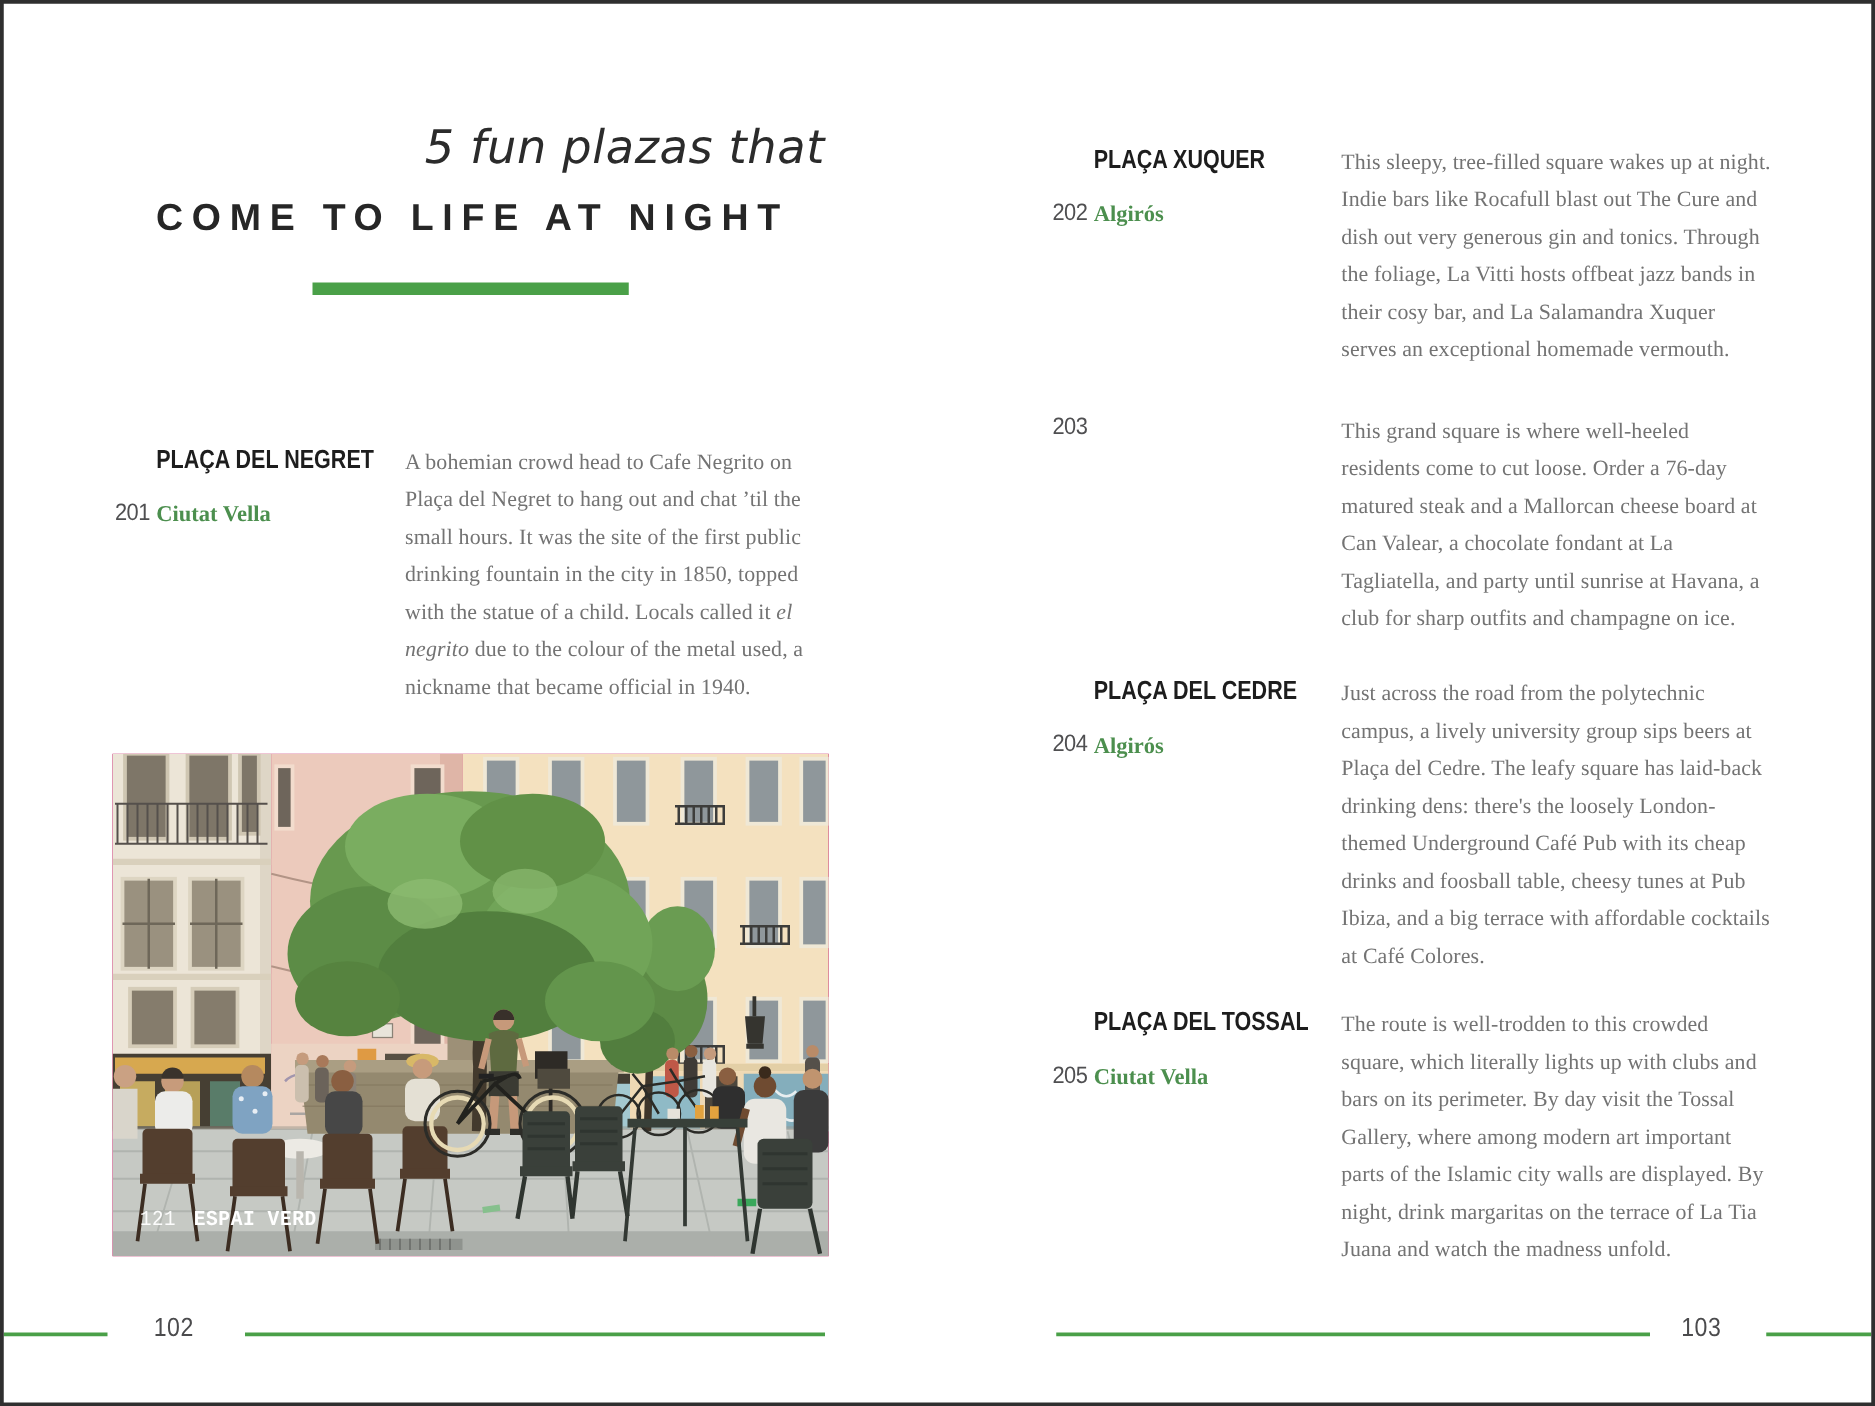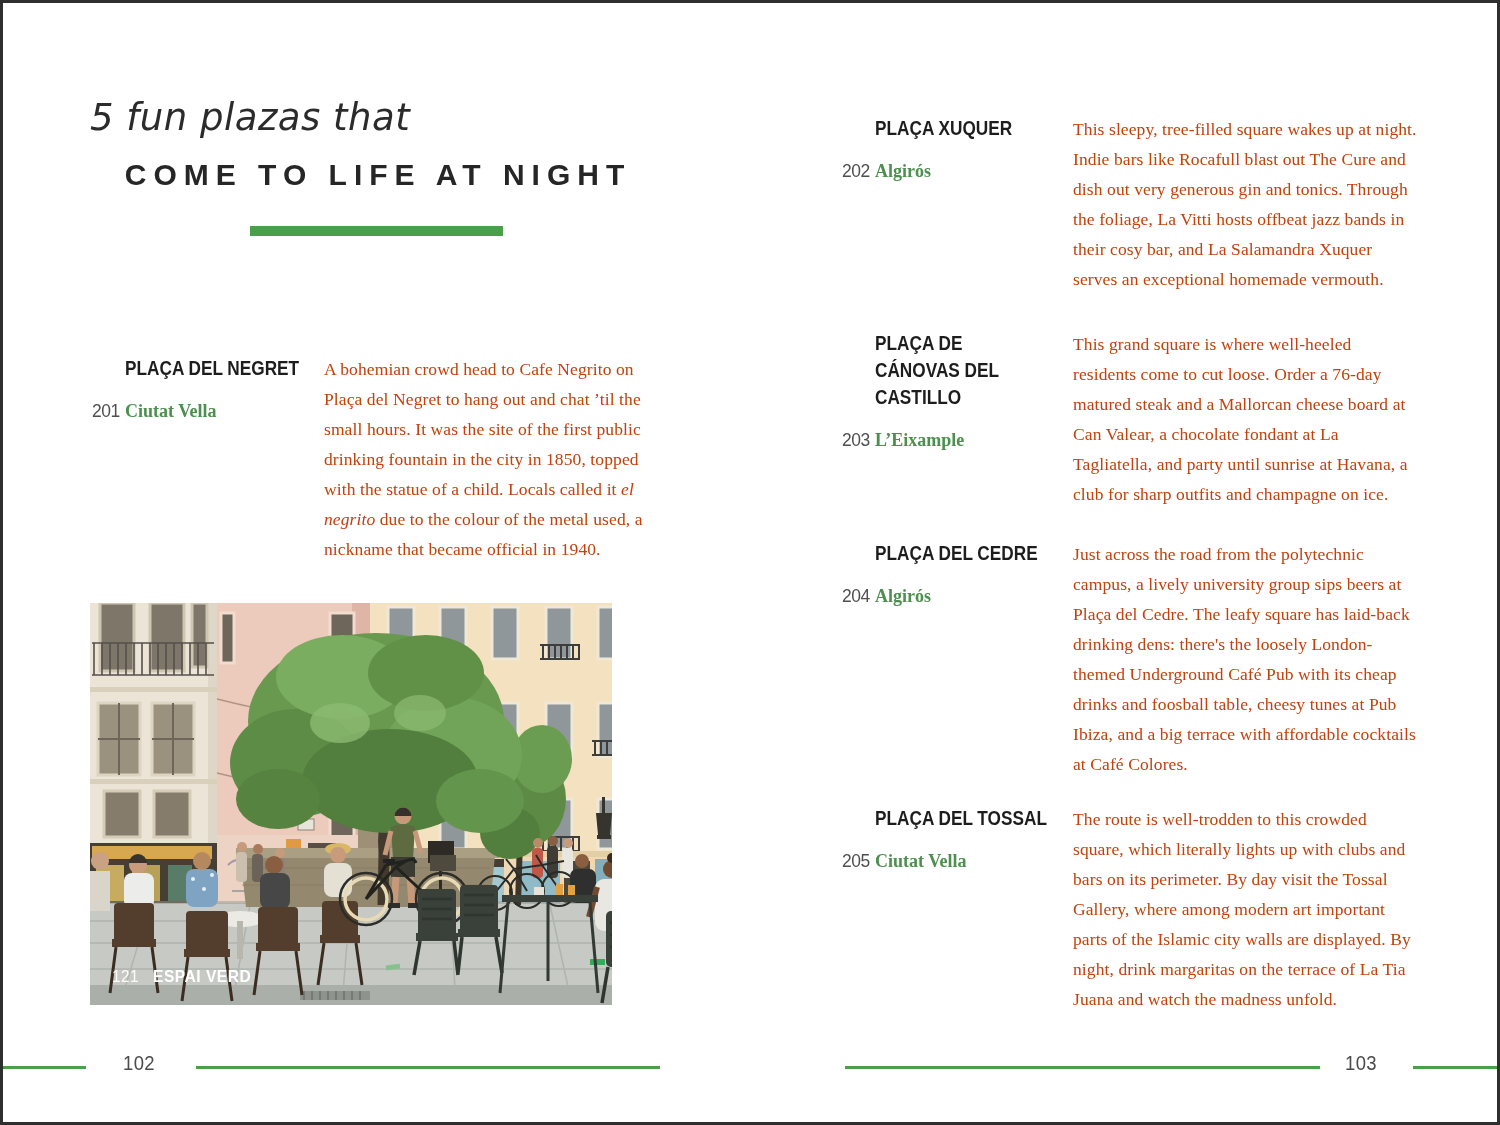--- a/index.html
+++ b/index.html
@@ -1,44 +1,44 @@
 <!DOCTYPE html>
 <html><head>
 <meta charset="utf-8">
 <style>
   html,body{margin:0;padding:0;background:#ffffff;}
   body{width:1500px;height:1125px;position:relative;overflow:hidden;
        font-family:"Liberation Sans",sans-serif;}
   .frame{position:absolute;inset:0;border:3px solid #2f2f2f;pointer-events:none;z-index:50;}
 
   
-  .chapter-script{position:absolute;left:90px;top:96px;width:570px;text-align:left;
+  .chapter-script{position:absolute;left:90px;top:96px;width:570px;text-align:right;
       font-family:"DejaVu Sans",sans-serif;font-style:italic;font-weight:400;
       font-size:37px;color:#2b2b2b;letter-spacing:.5px;}
   .chapter-main{position:absolute;left:60px;top:158px;width:636px;text-align:center;
       font-weight:700;font-size:30px;letter-spacing:7px;color:#262626;}
   .chapter-bar{position:absolute;left:250px;top:226px;width:253px;height:10px;background:#4aa048;}
 
   
   .entry-head{position:absolute;display:flex;align-items:flex-end;}
   .e-num{display:inline-block;width:33px;font-size:19px;color:#4f4f51;
       letter-spacing:-.5px;transform:scaleX(.92);transform-origin:0 0;padding-top:2px;}
   .e-title{font-weight:700;font-size:21px;line-height:27px;color:#1d1d1d;width:215px;
       transform:scaleX(.82);transform-origin:0 0;letter-spacing:0;}
   .e-district{font-family:"Liberation Serif",serif;font-weight:700;font-size:18px;
       color:#4c8f4e;margin-top:20px;}
   .entry-body{position:absolute;font-family:"Liberation Serif",serif;font-size:17.5px;
-      line-height:30px;color:#c2410c;letter-spacing:.1px;}
+      line-height:30px;color:#737373;letter-spacing:.1px;}
   .entry-body em{font-style:italic;}
   .eb-left{width:332px;}
   .eb-right{width:345px;}
 
   
-  .photo{position:absolute;left:90px;top:603px;width:522px;height:402px;margin:0;
-      overflow:hidden;background:#be185d;}
+  .photo{position:absolute;left:90px;top:603px;width:573px;height:402px;margin:0;
+      overflow:hidden;background:#be185d;font-family:Liberation Mono, monospace;}
   .photo svg{display:block;}
   .photo-caption{position:absolute;left:22px;top:364px;display:flex;gap:11px;align-items:baseline;
       color:#ffffff;font-size:17px;letter-spacing:.5px;}
   .cap-num{font-weight:400;opacity:.95;transform:scaleX(.9);transform-origin:0 100%;}
   .cap-name{font-weight:700;transform:scaleX(.92);transform-origin:0 100%;}
 
   
   .rule{position:absolute;height:3px;background:#4aa048;}
   .pagenum{position:absolute;top:1051px;width:46px;text-align:center;font-size:21px;
       color:#4b4b4d;transform:scaleX(.88);letter-spacing:.5px;}
@@ -319,24 +319,20 @@
   <span class="e-num">202</span>
   <div class="e-main">
     <div class="e-title">PLAÇA XUQUER</div>
     <div class="e-district">Algirós</div>
   </div>
 </div>
 <div class="entry-body eb-right" style="left:1073px;top:114px">This sleepy, tree-filled square wakes up at night. Indie bars like Rocafull blast out The Cure and dish out very generous gin and tonics. Through the foliage, La Vitti hosts offbeat jazz bands in their cosy bar, and La Salamandra Xuquer serves an exceptional homemade vermouth.</div>
 
 <div class="entry-head" style="left:842px;top:329px">
   <span class="e-num">203</span>
-  <div class="e-main">
-    <div class="e-title">PLAÇA DE CÁNOVAS DEL CASTILLO</div>
-    <div class="e-district">L’Eixample</div>
-  </div>
 </div>
 <div class="entry-body eb-right" style="left:1073px;top:329px">This grand square is where well-heeled residents come to cut loose. Order a 76-day matured steak and a Mallorcan cheese board at Can Valear, a chocolate fondant at La Tagliatella, and party until sunrise at Havana, a club for sharp outfits and champagne on ice.</div>
 
 <div class="entry-head" style="left:842px;top:539px">
   <span class="e-num">204</span>
   <div class="e-main">
     <div class="e-title">PLAÇA DEL CEDRE</div>
     <div class="e-district">Algirós</div>
   </div>
 </div>

